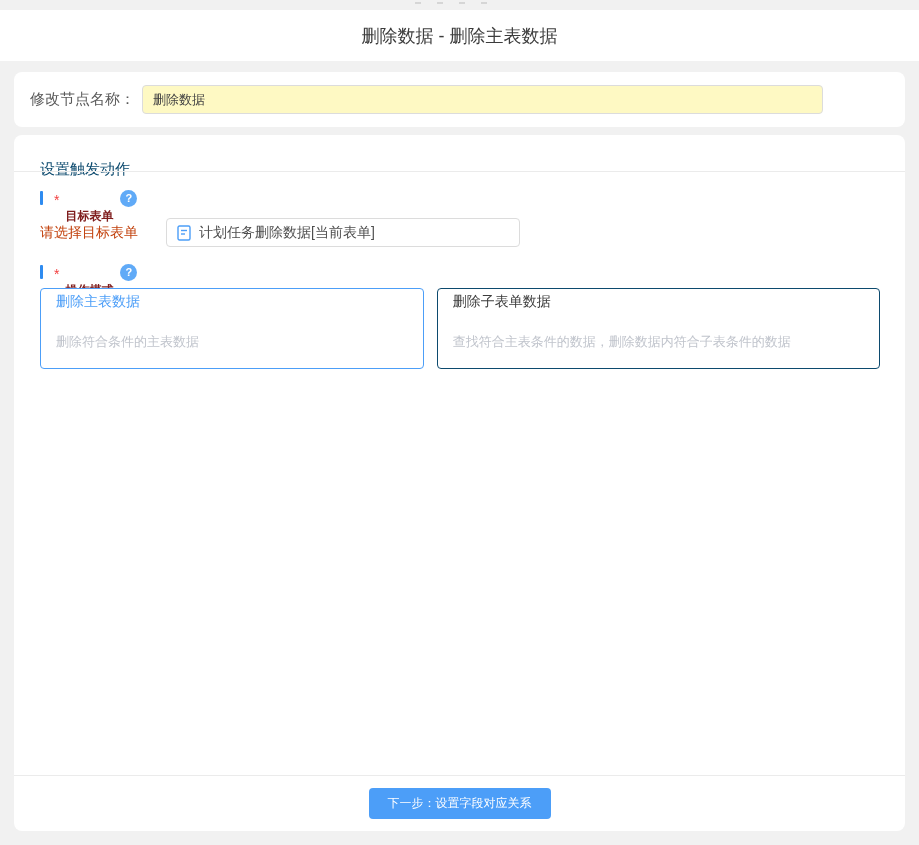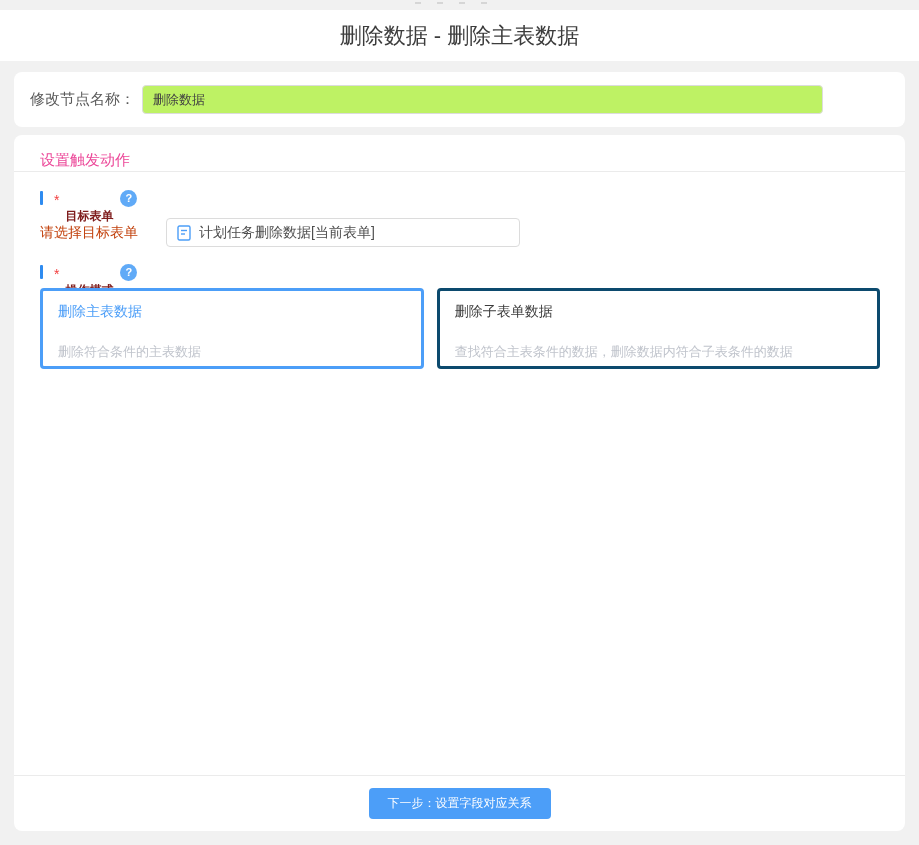--- a/index.html
+++ b/index.html
@@ -23,21 +23,21 @@
     opacity: .8;
   }
   .title-bar {
     height: 51px;
     background: #ffffff;
     display: flex;
     align-items: center;
     justify-content: center;
   }
   .title {
-    font-size: 22px;
+    font-size: 18px;
     color: #3c3c3c;
   }
   .card {
     background: #ffffff;
     border-radius: 8px;
     margin: 0 14px;
   }
   .card-node-name {
     margin-top: 11px;
     height: 55px;
@@ -54,32 +54,32 @@
   .node-input {
     width: 681px;
     height: 29px;
     border: 1px solid #dcdcdc;
     border-radius: 4px;
     padding: 0 10px;
     font-size: 13px;
     color: #424242;
     font-family: inherit;
     outline: none;
-    background: #bef264;
+    background: #fef9c3;
   }
   .card-main {
     margin-top: 8px;
     height: 696px;
     display: flex;
     flex-direction: column;
   }
   .section-header {
-    padding: 16px 26px 0 26px;
+    padding: 25px 26px 0 26px;
     font-size: 15px;
-    color: #ec4899;
+    color: #0c4a6e;
     height: 36px;
   }
   .divider {
     height: 1px;
     background: #ebebeb;
   }
   .content {
     flex: 1;
     padding: 0 25px 0 26px;
   }
@@ -156,23 +156,23 @@
     color: #4e4e4e;
   }
   .mode-cards {
     margin-top: 6px;
     display: flex;
     gap: 13px;
   }
   .mode-card {
     width: 415px;
     height: 81px;
-    border: 3px solid #0c4a6e;
-    border-radius: 4px;
-    padding: 12px 15px;
+    border: 1px solid #0c4a6e;
+    border-radius: 4px;
+    padding: 4px 15px;
     cursor: pointer;
     background: #fff;
   }
   .mode-card:last-child { width: 480px; }
   .mode-card.selected { border-color: #4c9ef8; }
   .mode-title {
     font-size: 14px;
     color: #3c3c3c;
   }
   .mode-card.selected .mode-title { color: #4c9ef8; }

